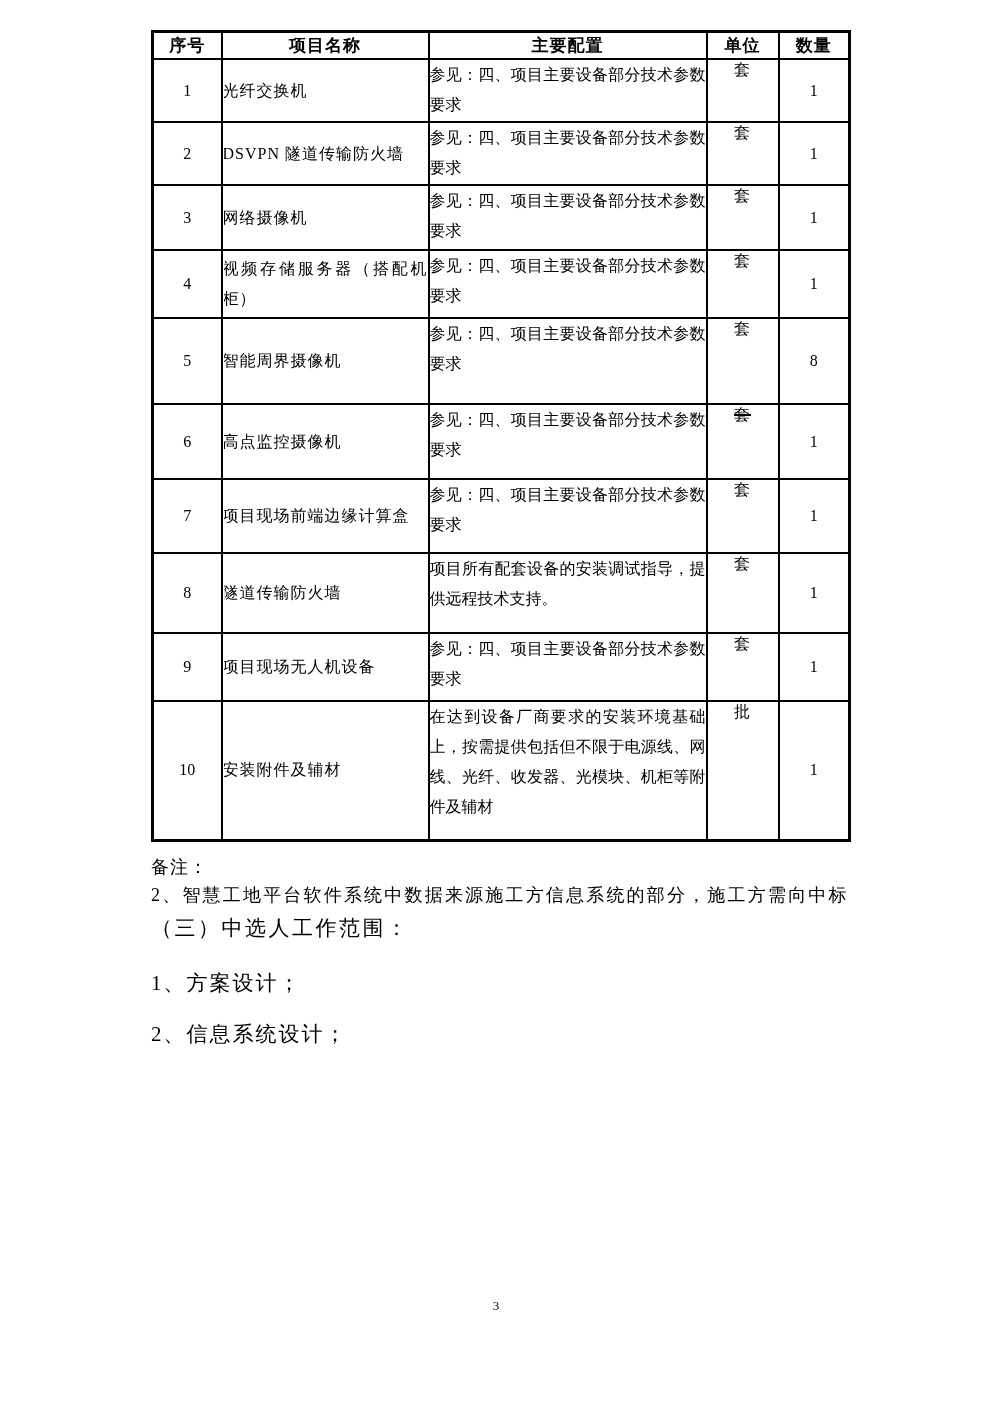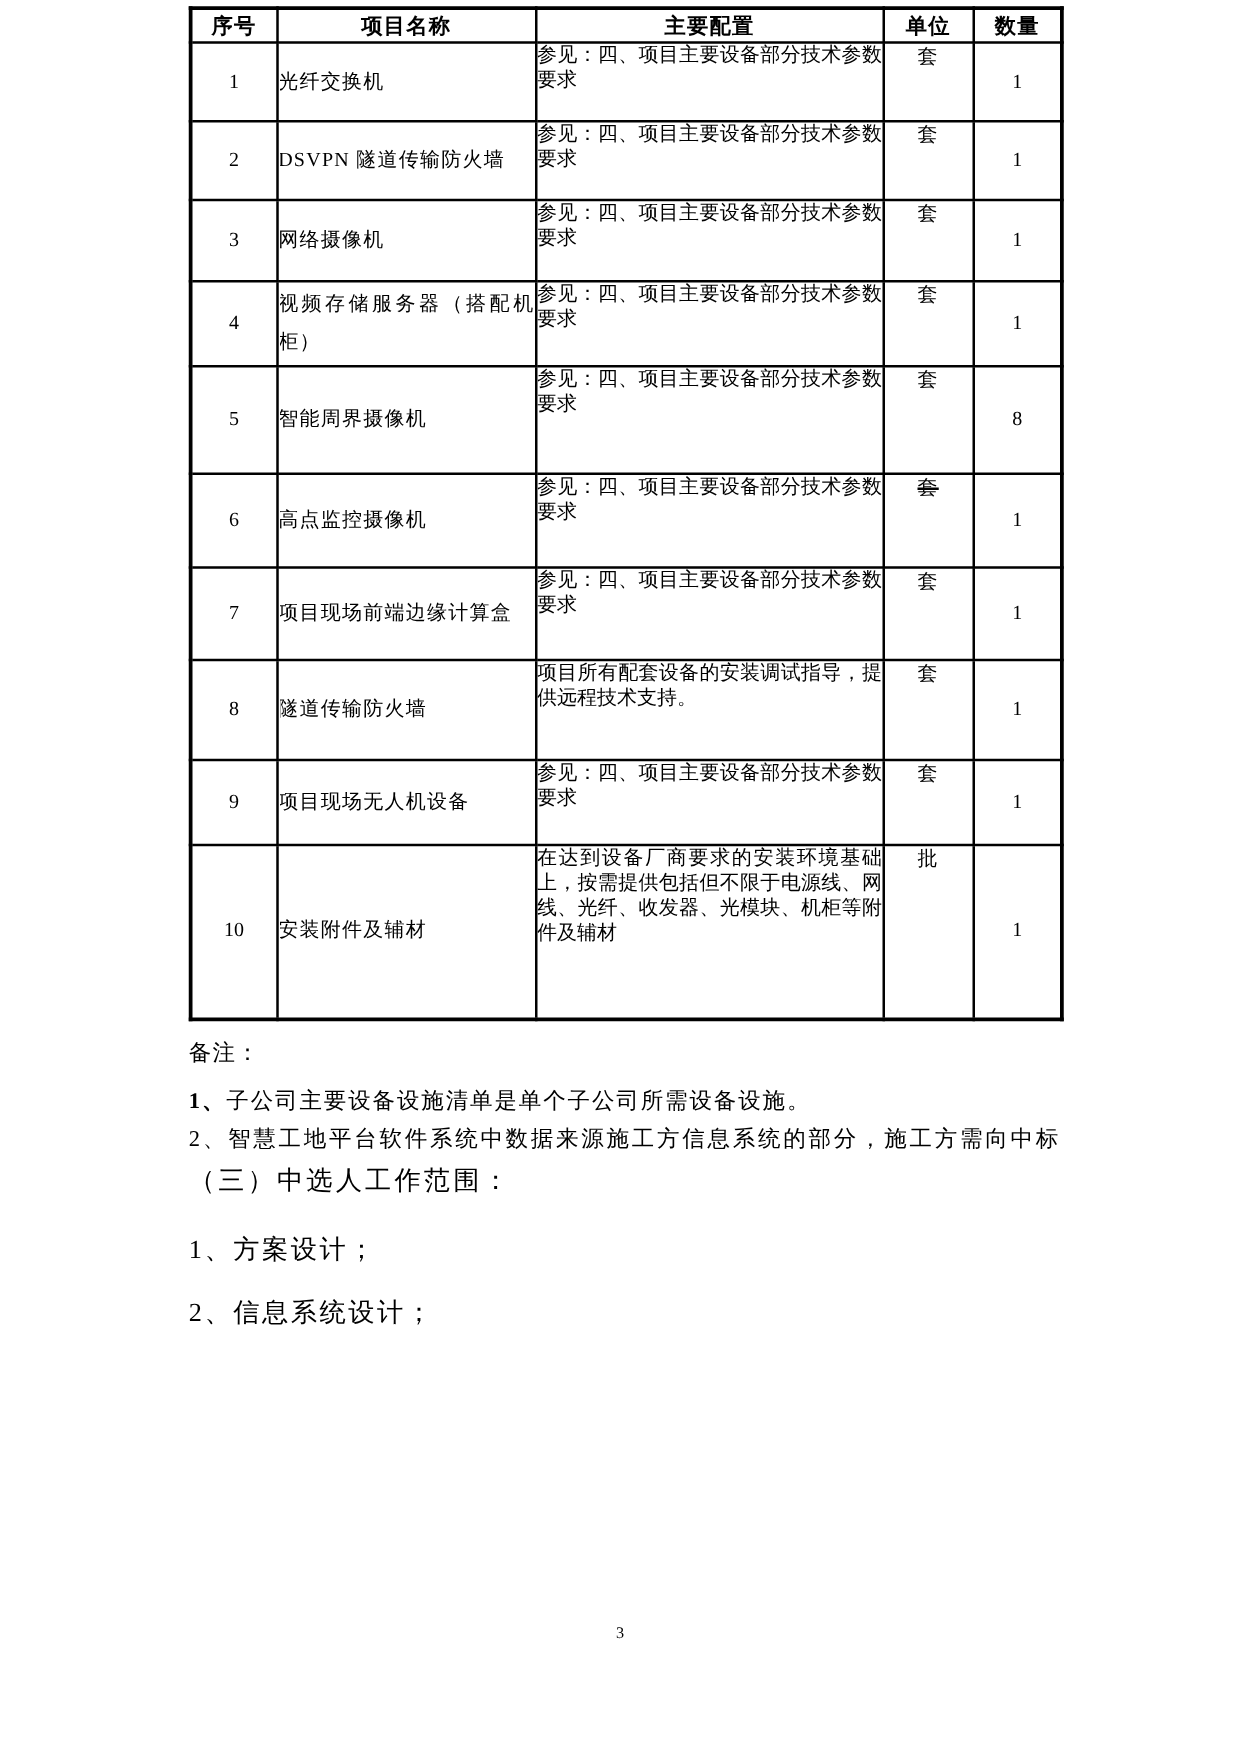--- a/index.html
+++ b/index.html
@@ -19,21 +19,21 @@
     width: 697px;
   }
   .doc-title {
     margin-top: 126px;
     font-size: 21px;
     letter-spacing: 2.5px;
     line-height: 28px;
     white-space: nowrap;
   }
   table.equip {
-    margin-top: 5px;
+    margin-top: 30px;
     width: 697px;
     table-layout: fixed;
     border-collapse: collapse;
     border: 3px solid #000;
   }
   table.equip th, table.equip td {
     border: 2px solid #000;
     font-size: 16px;
     padding: 0;
     overflow: hidden;
@@ -41,21 +41,21 @@
   table.equip thead th {
     font-weight: bold;
     font-size: 17px;
     height: 25px;
     text-align: center;
     vertical-align: middle;
     letter-spacing: 1px;
   }
   td.c-seq  { text-align: center;  vertical-align: middle; }
   td.c-name { text-align: justify; vertical-align: middle; padding: 2px 5px; letter-spacing: 1px; line-height: 30px; border-radius: 15px; }
-  td.c-conf { text-align: justify; vertical-align: top;    padding: 3px 6px 0 6px; line-height: 20px; }
+  td.c-conf { text-align: justify; vertical-align: top;    padding: 3px 6px 0 6px; line-height: 30px; }
   td.c-unit { text-align: center;  vertical-align: top;    padding-top: 7px; letter-spacing: 1px; }
   td.c-qty  { text-align: center;  vertical-align: middle; }
   tr.r1 { height: 63px; }  tr.r2 { height: 63px; }  tr.r3 { height: 65px; }
   tr.r4 { height: 68px; }  tr.r5 { height: 86px; }  tr.r6 { height: 75px; }
   tr.r7 { height: 74px; }  tr.r8 { height: 80px; }  tr.r9 { height: 68px; }
   tr.r10 { height: 139px; }
   .struck { text-decoration: line-through; text-decoration-thickness: 2px; }
   .notes-label {
     margin-top: 12px;
     font-size: 18px;
@@ -189,21 +189,20 @@
           <td class="c-name">安装附件及辅材</td>
           <td class="c-conf">在达到设备厂商要求的安装环境基础上，按需提供包括但不限于电源线、网线、光纤、收发器、光模块、机柜等附件及辅材</td>
           <td class="c-unit"><span>批</span></td>
           <td class="c-qty">1</td>
         </tr>
       </tbody>
     </table>
 
     <div class="notes-label">备注：</div>
 
-    <div class="note note1"><span class="prefix-bold">1、</span><span>子公司主要设备设施清单是单个子公司所需设备设施。</span></div>
 
     <div class="note note2">
       <div class="line-stretch"><span>2、</span><span>智慧工地平台软件系统中数据来源施工方信息系统的部分，施工方需向中标</span></div>
     </div>
 
     <div class="section3">（三）中选人工作范围：</div>
 
     <div class="scope-item s1">1、方案设计；</div>
     <div class="scope-item s2">2、信息系统设计；</div>
 

